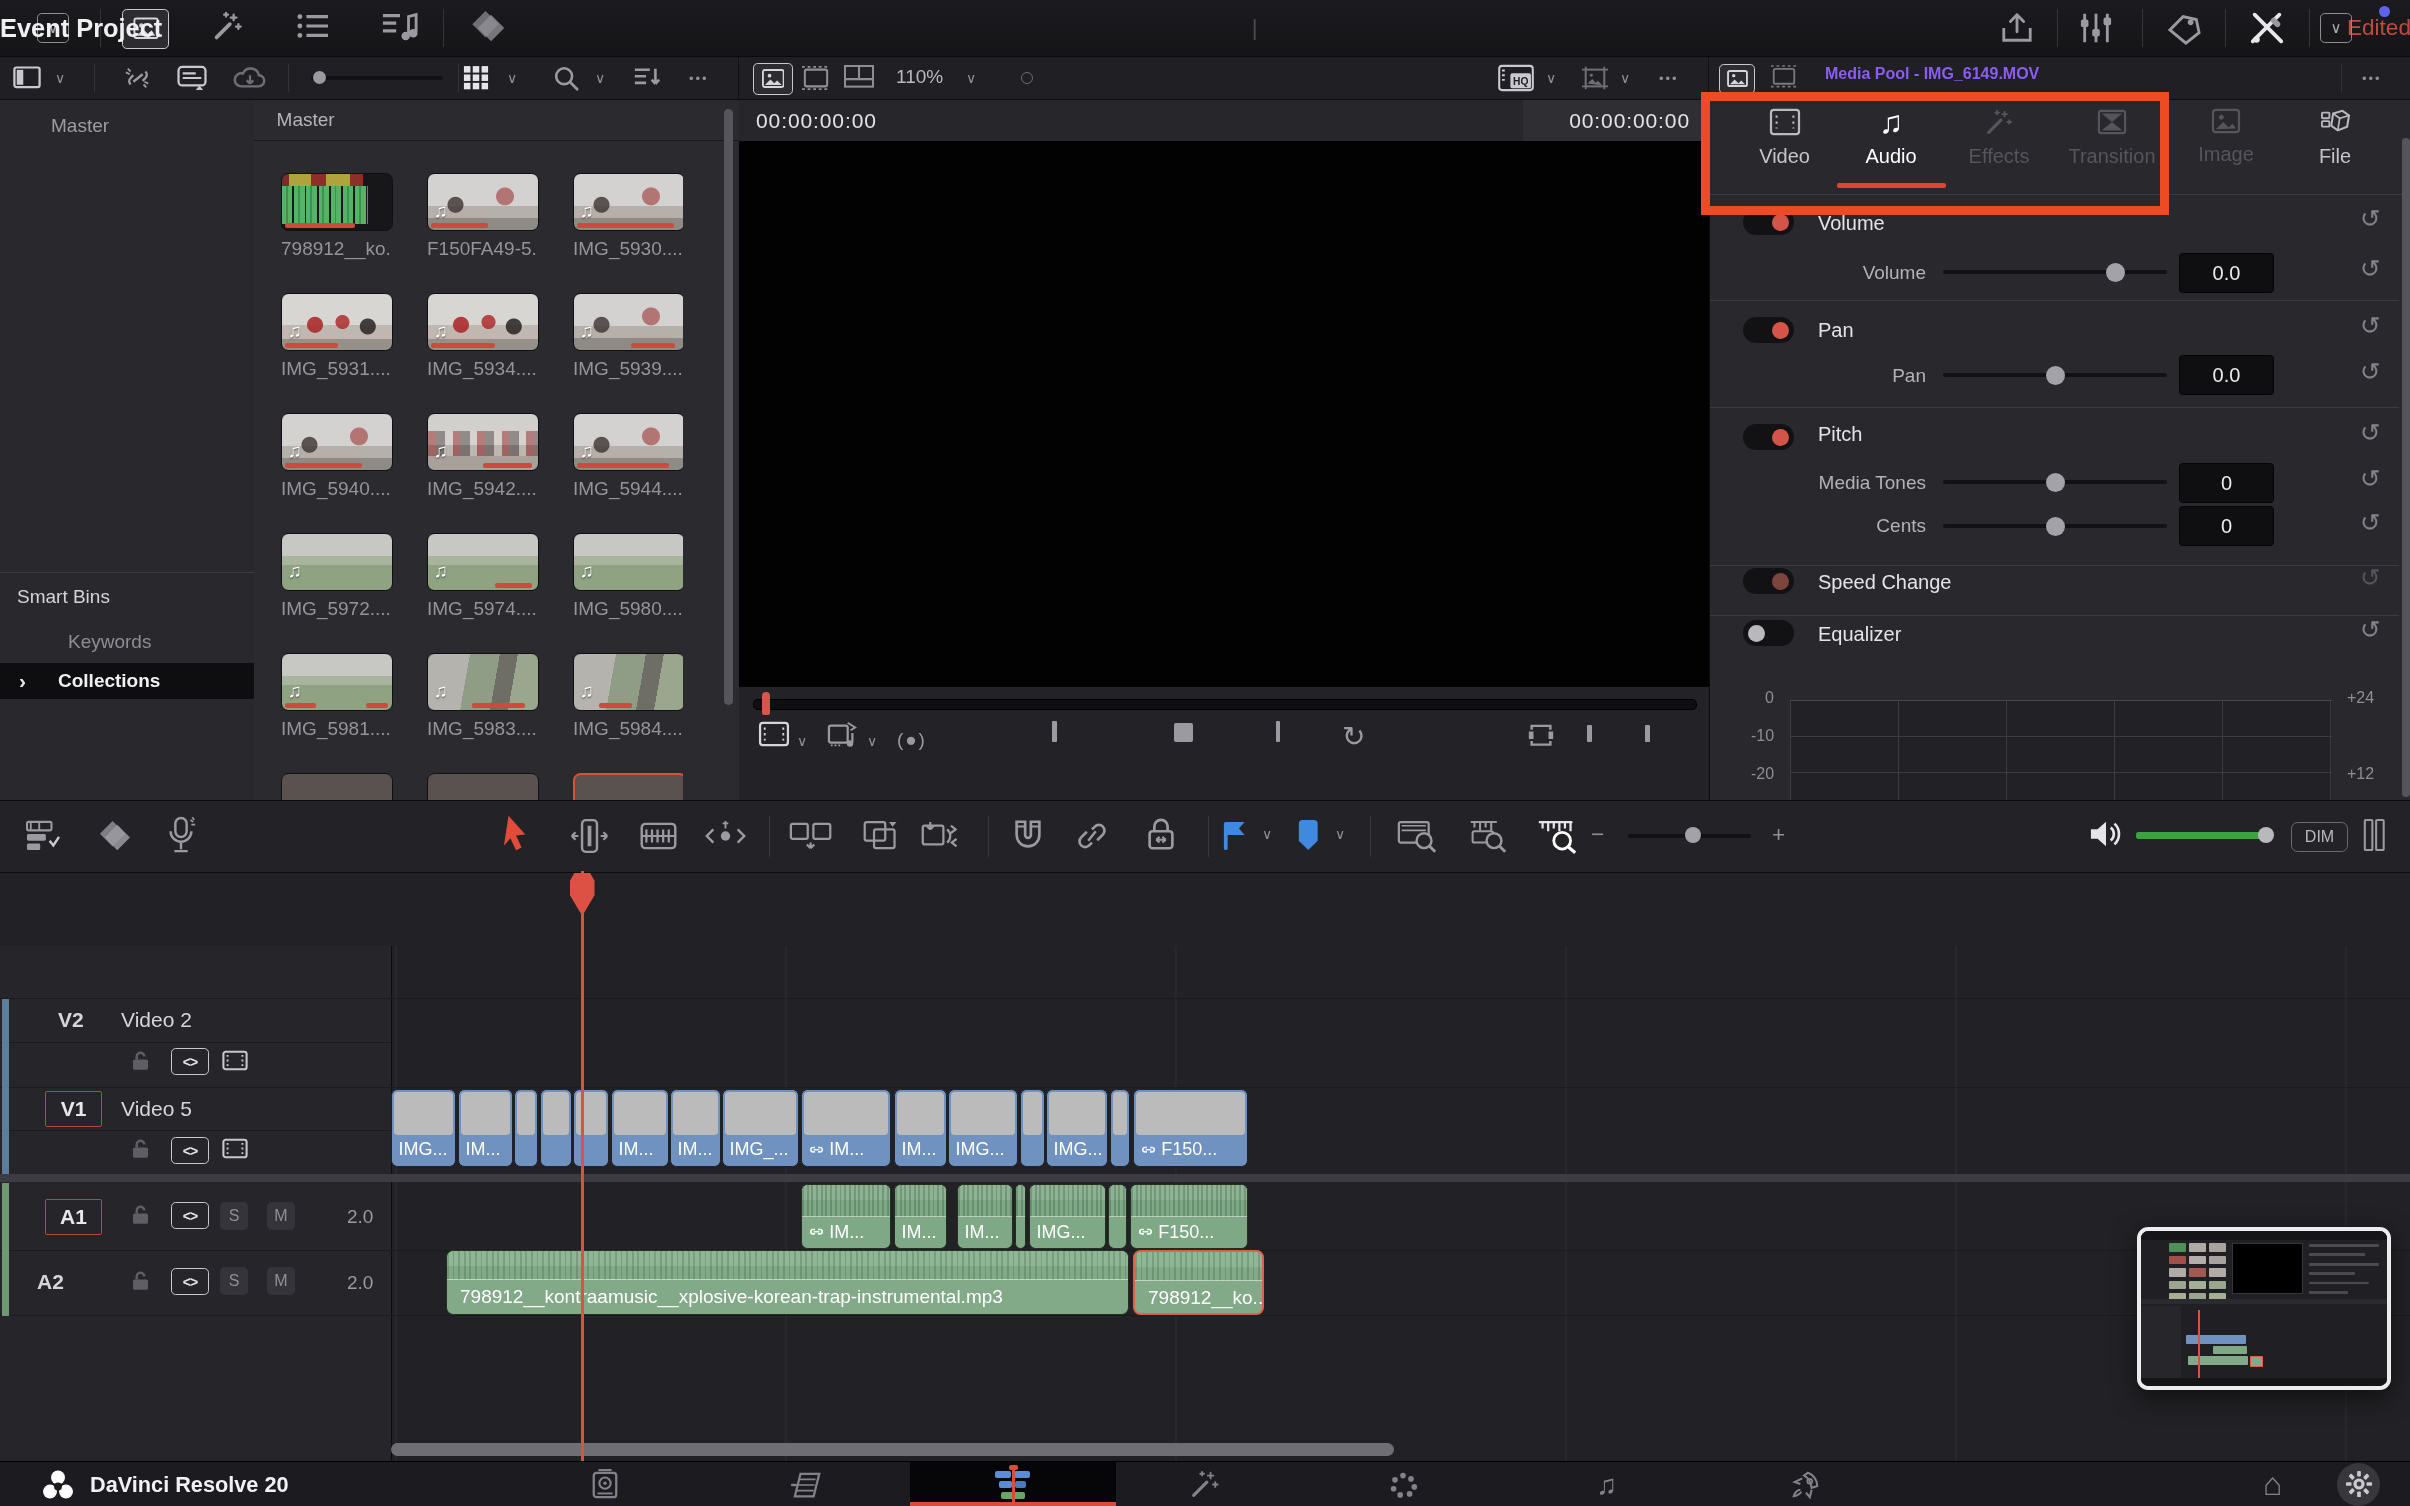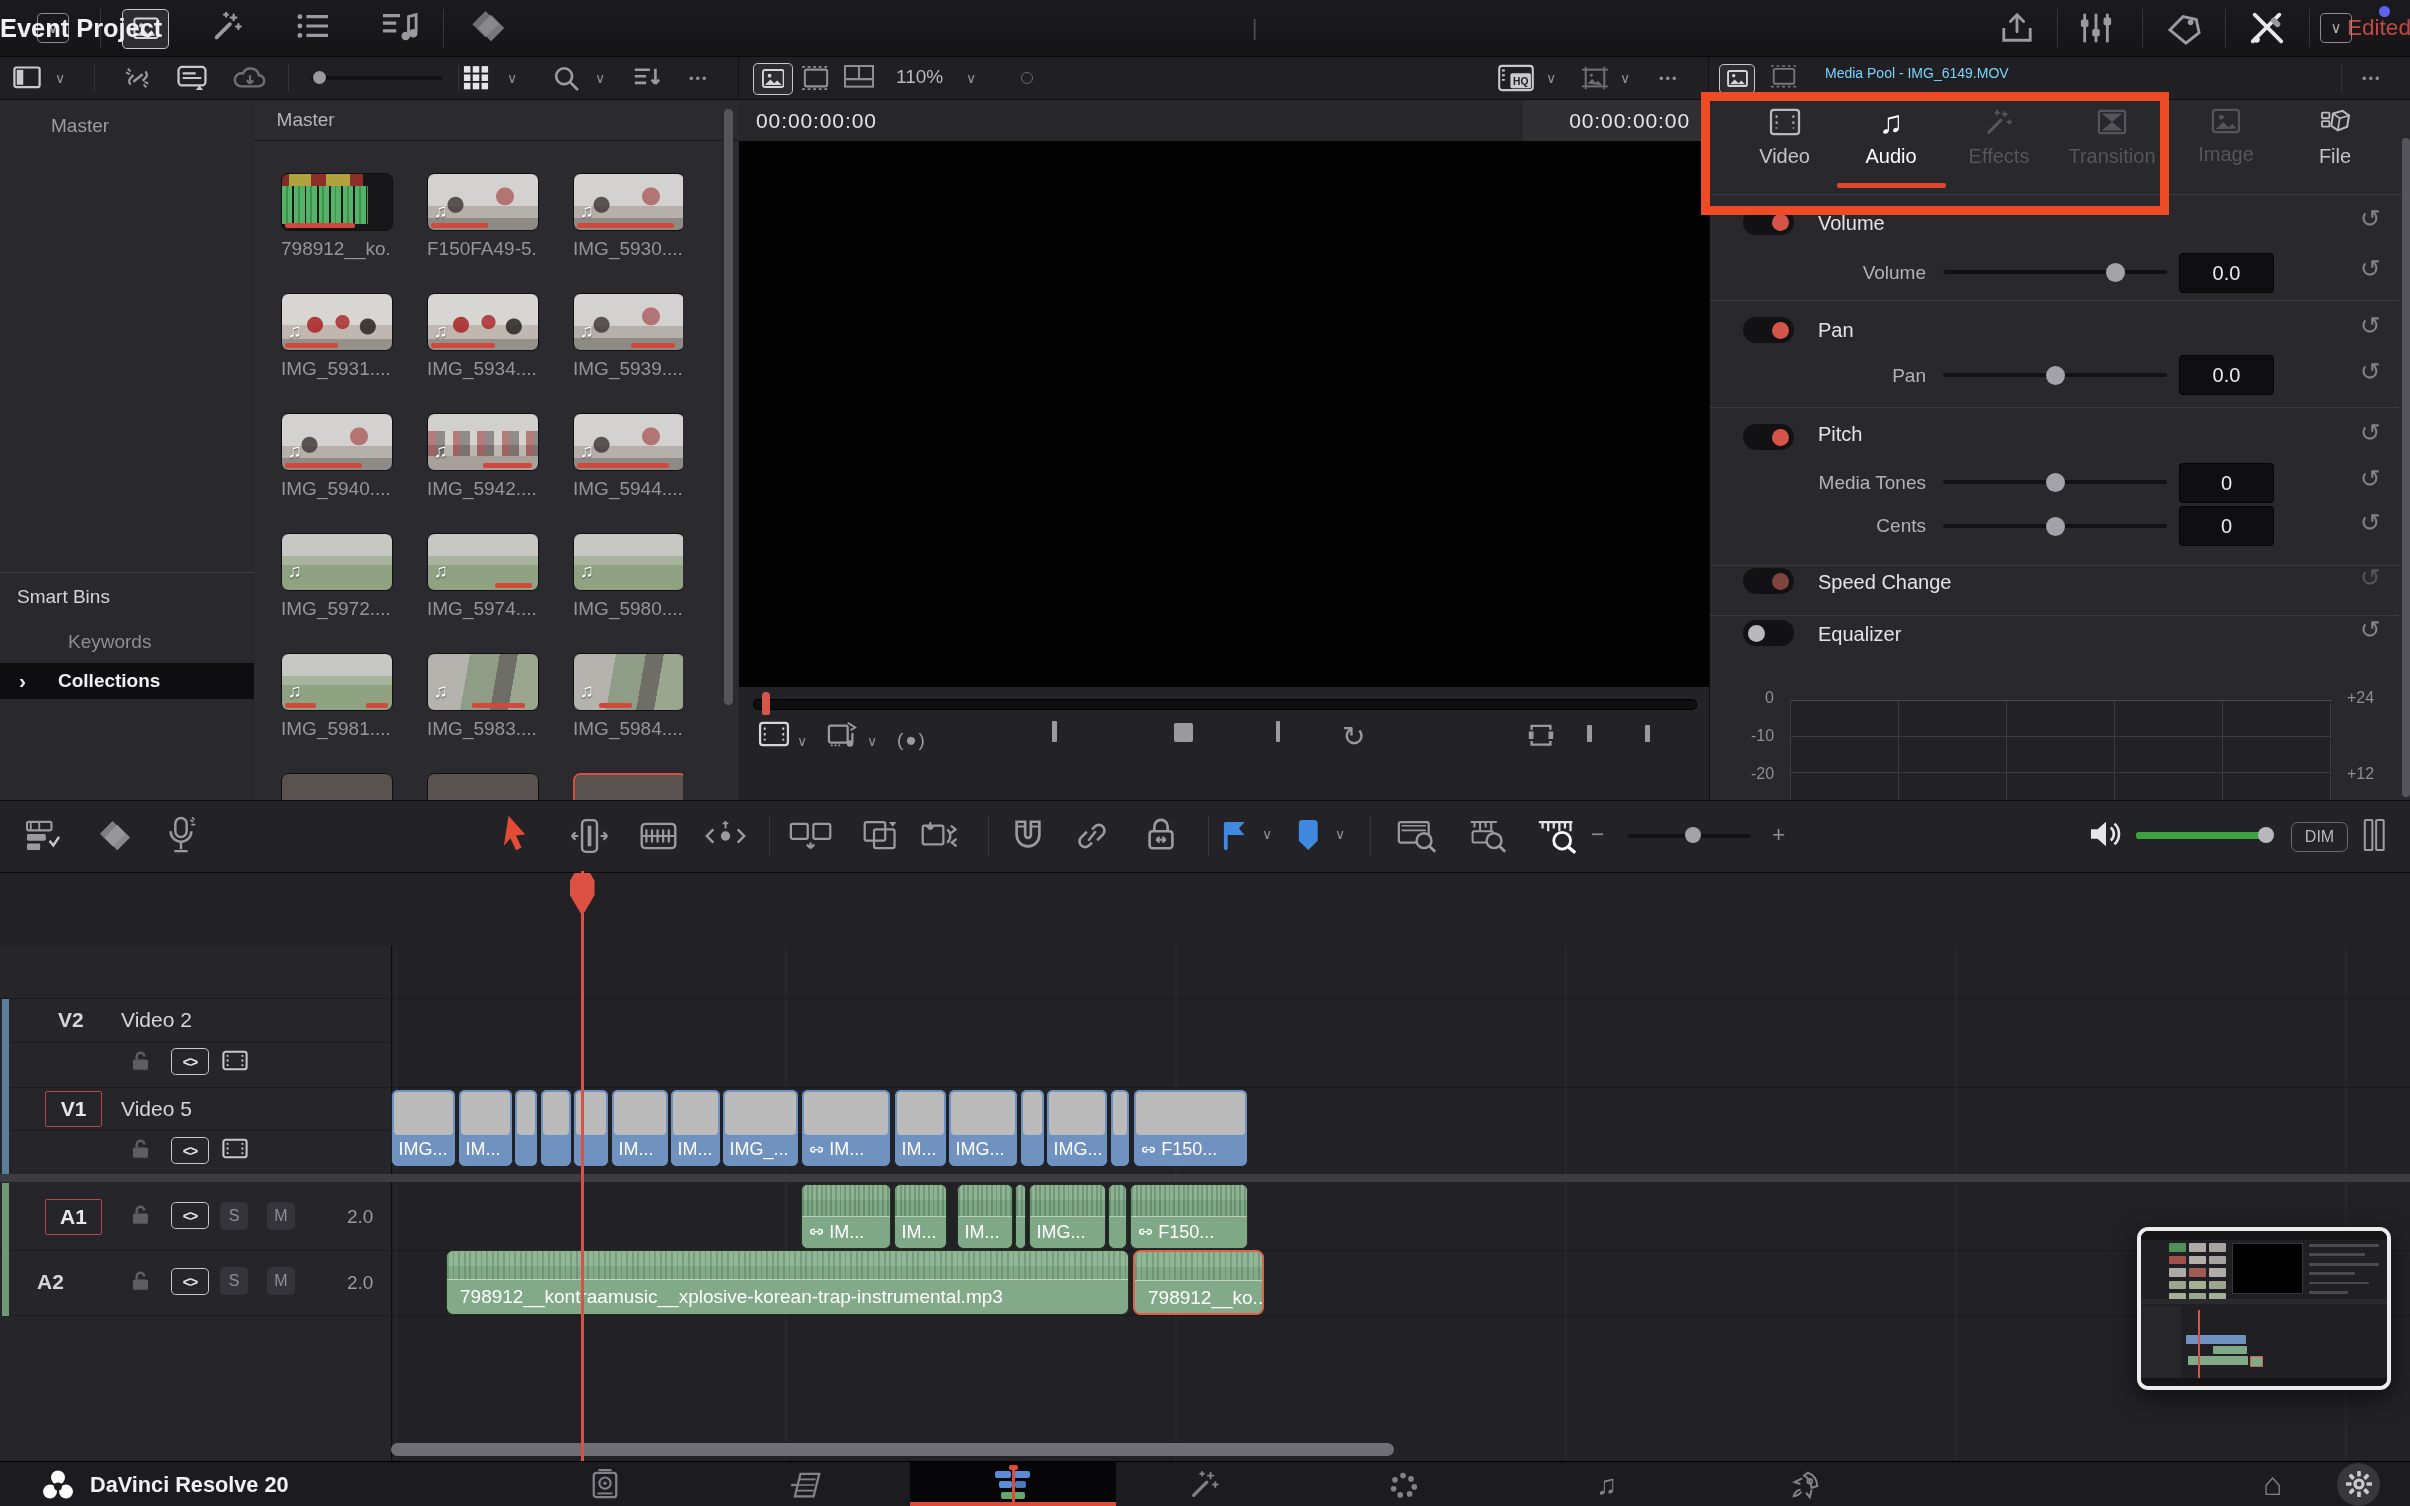--- a/index.html
+++ b/index.html
@@ -19,21 +19,21 @@
   .title-center .sep{color:#4a4a52;font-size:22.6px}
   .title-center .st{font-size:22.6px;color:#c14a40}
   .boxv{border:1.9px solid #8e8e94;border-radius:4.7px;width:30px;height:28px;display:flex;align-items:center;justify-content:center;font-size:15px;color:#aeaeb4}
   .bluedot{position:absolute;width:11.3px;height:11.3px;border-radius:50%;background:#5d63ee}
 
   
   #row2{left:0;top:56px;width:2411px;height:43px;background:#202024;border-bottom:0.9px solid #0e0e10;z-index:9}
   #row2 .vsep{top:7.5px;bottom:7.5px;background:#33333a}
   .zoomlbl{font-size:19px;color:#b9b9bf}
   .chev{font-size:14px;color:#8e8e94}
-  .insp-title{font-size:14px;font-weight:400;color:#7dd3fc}
+  .insp-title{font-size:16px;font-weight:700;color:#8b5cf6}
   .dots{font-size:13px;letter-spacing:1.9px;color:#8e8e94}
   .activebox{border:1.9px solid #c9c9cf;border-radius:4.7px;background:#2c2c31;display:flex;align-items:center;justify-content:center}
   .sliderline{position:absolute;height:3.8px;background:#121215;border-radius:1.9px}
   .sliderdot{position:absolute;width:13px;height:13px;border-radius:50%;background:#9a9aa0;top:-4.7px}
 
   
   #bins{left:0;top:100px;width:254px;height:701px;background:#28282d;border-right:0.9px solid #18181b}
   #bins .hdiv{position:absolute;left:0;right:0;height:0.9px;background:#3a3a40}
   .bin-master{font-size:19px;color:#9c9ca2}
   .bin-smart{font-size:19px;color:#d4d4d8}

